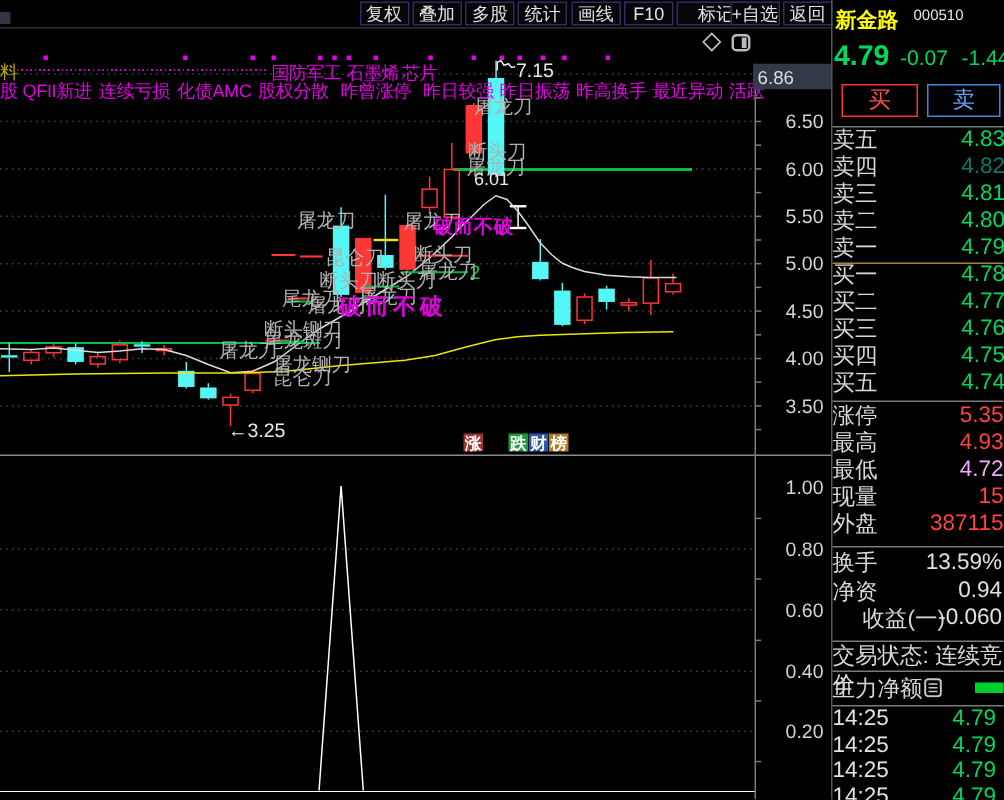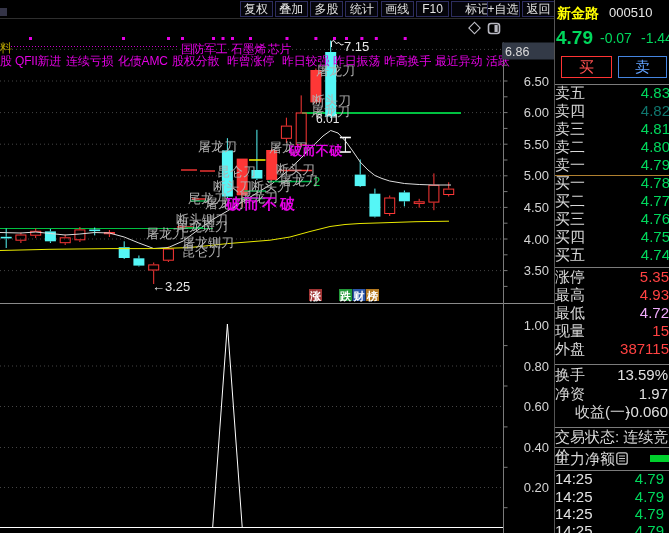--- a/index.html
+++ b/index.html
@@ -225,21 +225,21 @@
 <div class="btn" style="left:521.9px;width:33px;">返回</div>
 <div class="abs" style="left:0;top:17.5px;width:554px;height:1px;background:#2e2e2e;"></div>
 <div class="abs" style="left:0;top:8px;width:7px;height:8px;background:#343447;"></div>
 <svg class="abs" style="left:464px;top:20px" width="40" height="17" viewBox="0 0 40 17">
     <rect x="6.5" y="4" width="8" height="8" fill="none" stroke="#c0c0c8" stroke-width="1.1" transform="rotate(45 10.5 8)"></rect>
     <rect x="24.5" y="3.5" width="11" height="10" rx="2.5" fill="none" stroke="#b9b9c2" stroke-width="1.6"></rect>
     <rect x="30.5" y="5" width="3.2" height="7" fill="#b9b9c2"></rect>
   </svg>
 <div class="abs" style="left:554px;top:0;width:1px;height:533px;background:#555;"></div>
 <div class="abs" style="left:557px;top:5px;color:#ffff00;font-size:14px;font-weight:bold;">新金路</div>
-<div class="abs" style="left:609px;top:5px;color:#e8e8e8;font-size:13px;">000510</div>
+<div class="abs" style="left:609px;top:5px;color:#e8e8e8;font-size:10px;">000510</div>
 <div class="abs" style="left:556px;top:27px;color:#00d85c;font-size:19px;font-weight:bold;">4.79</div>
 <div class="abs" style="left:600px;top:30px;color:#00d85c;font-size:14px;">-0.07</div>
 <div class="abs" style="left:641px;top:30px;color:#00d85c;font-size:14px;">-1.44%</div>
 <div class="abs" style="left:561px;top:56px;width:51px;height:22px;border:1.5px solid #f33;color:#ff5050;font-size:15px;text-align:center;line-height:19px;">买</div>
 <div class="abs" style="left:618px;top:56px;width:49px;height:22px;border:1.5px solid #4585e0;color:#63a3ff;font-size:15px;text-align:center;line-height:19px;">卖</div>
 <div class="sep" style="top:84px;"></div>
 <div class="pr" style="top:84px;">卖五</div>
 <div class="pv" style="left:610px;width:60px;top:84px;color:#00d85c;">4.83</div>
 <div class="pr" style="top:102px;">卖四</div>
 <div class="pv" style="left:610px;width:60px;top:102px;color:#0f766e;">4.82</div>
@@ -268,21 +268,21 @@
 <div class="pr" style="top:304px;">最低</div>
 <div class="pv" style="left:600px;width:69px;top:304px;color:#f0abfc;">4.72</div>
 <div class="pr" style="top:322px;">现量</div>
 <div class="pv" style="left:600px;width:69px;top:322px;color:#ff4242;">15</div>
 <div class="pr" style="top:340px;">外盘</div>
 <div class="pv" style="left:600px;width:69px;top:340px;color:#ff4242;">387115</div>
 <div class="sep" style="top:363.5px;"></div>
 <div class="pr" style="top:366.4px;">换手</div>
 <div class="pv" style="left:600px;width:68px;top:366.4px;color:#e0e0e0;">13.59%</div>
 <div class="pr" style="top:384.5px;">净资</div>
-<div class="pv" style="left:600px;width:68px;top:384.5px;color:#e0e0e0;">1.97</div>
+<div class="pv" style="left:600px;width:68px;top:384.5px;color:#e0e0e0;">0.94</div>
 <div class="pr" style="top:403px;margin-left:20px;">收益(一)</div>
 <div class="pv" style="left:600px;width:68px;top:403px;color:#e0e0e0;">-0.060</div>
 <div class="sep" style="top:427px;"></div>
 <div class="pr" style="top:428px;">交易状态: 连续竞价</div>
 <div class="sep" style="top:447px;"></div>
 <div class="pr" style="top:450px;">主力净额</div>
 <svg class="abs" style="left:616px;top:451.5px" width="12" height="13" viewBox="0 0 12 13">
     <rect x="0.8" y="0.8" width="10.4" height="11.4" rx="2" fill="none" stroke="#c8c8c8" stroke-width="1.3"></rect>
     <line x1="3" y1="4" x2="9" y2="4" stroke="#c8c8c8"></line>
     <line x1="3" y1="6.5" x2="9" y2="6.5" stroke="#c8c8c8"></line>

